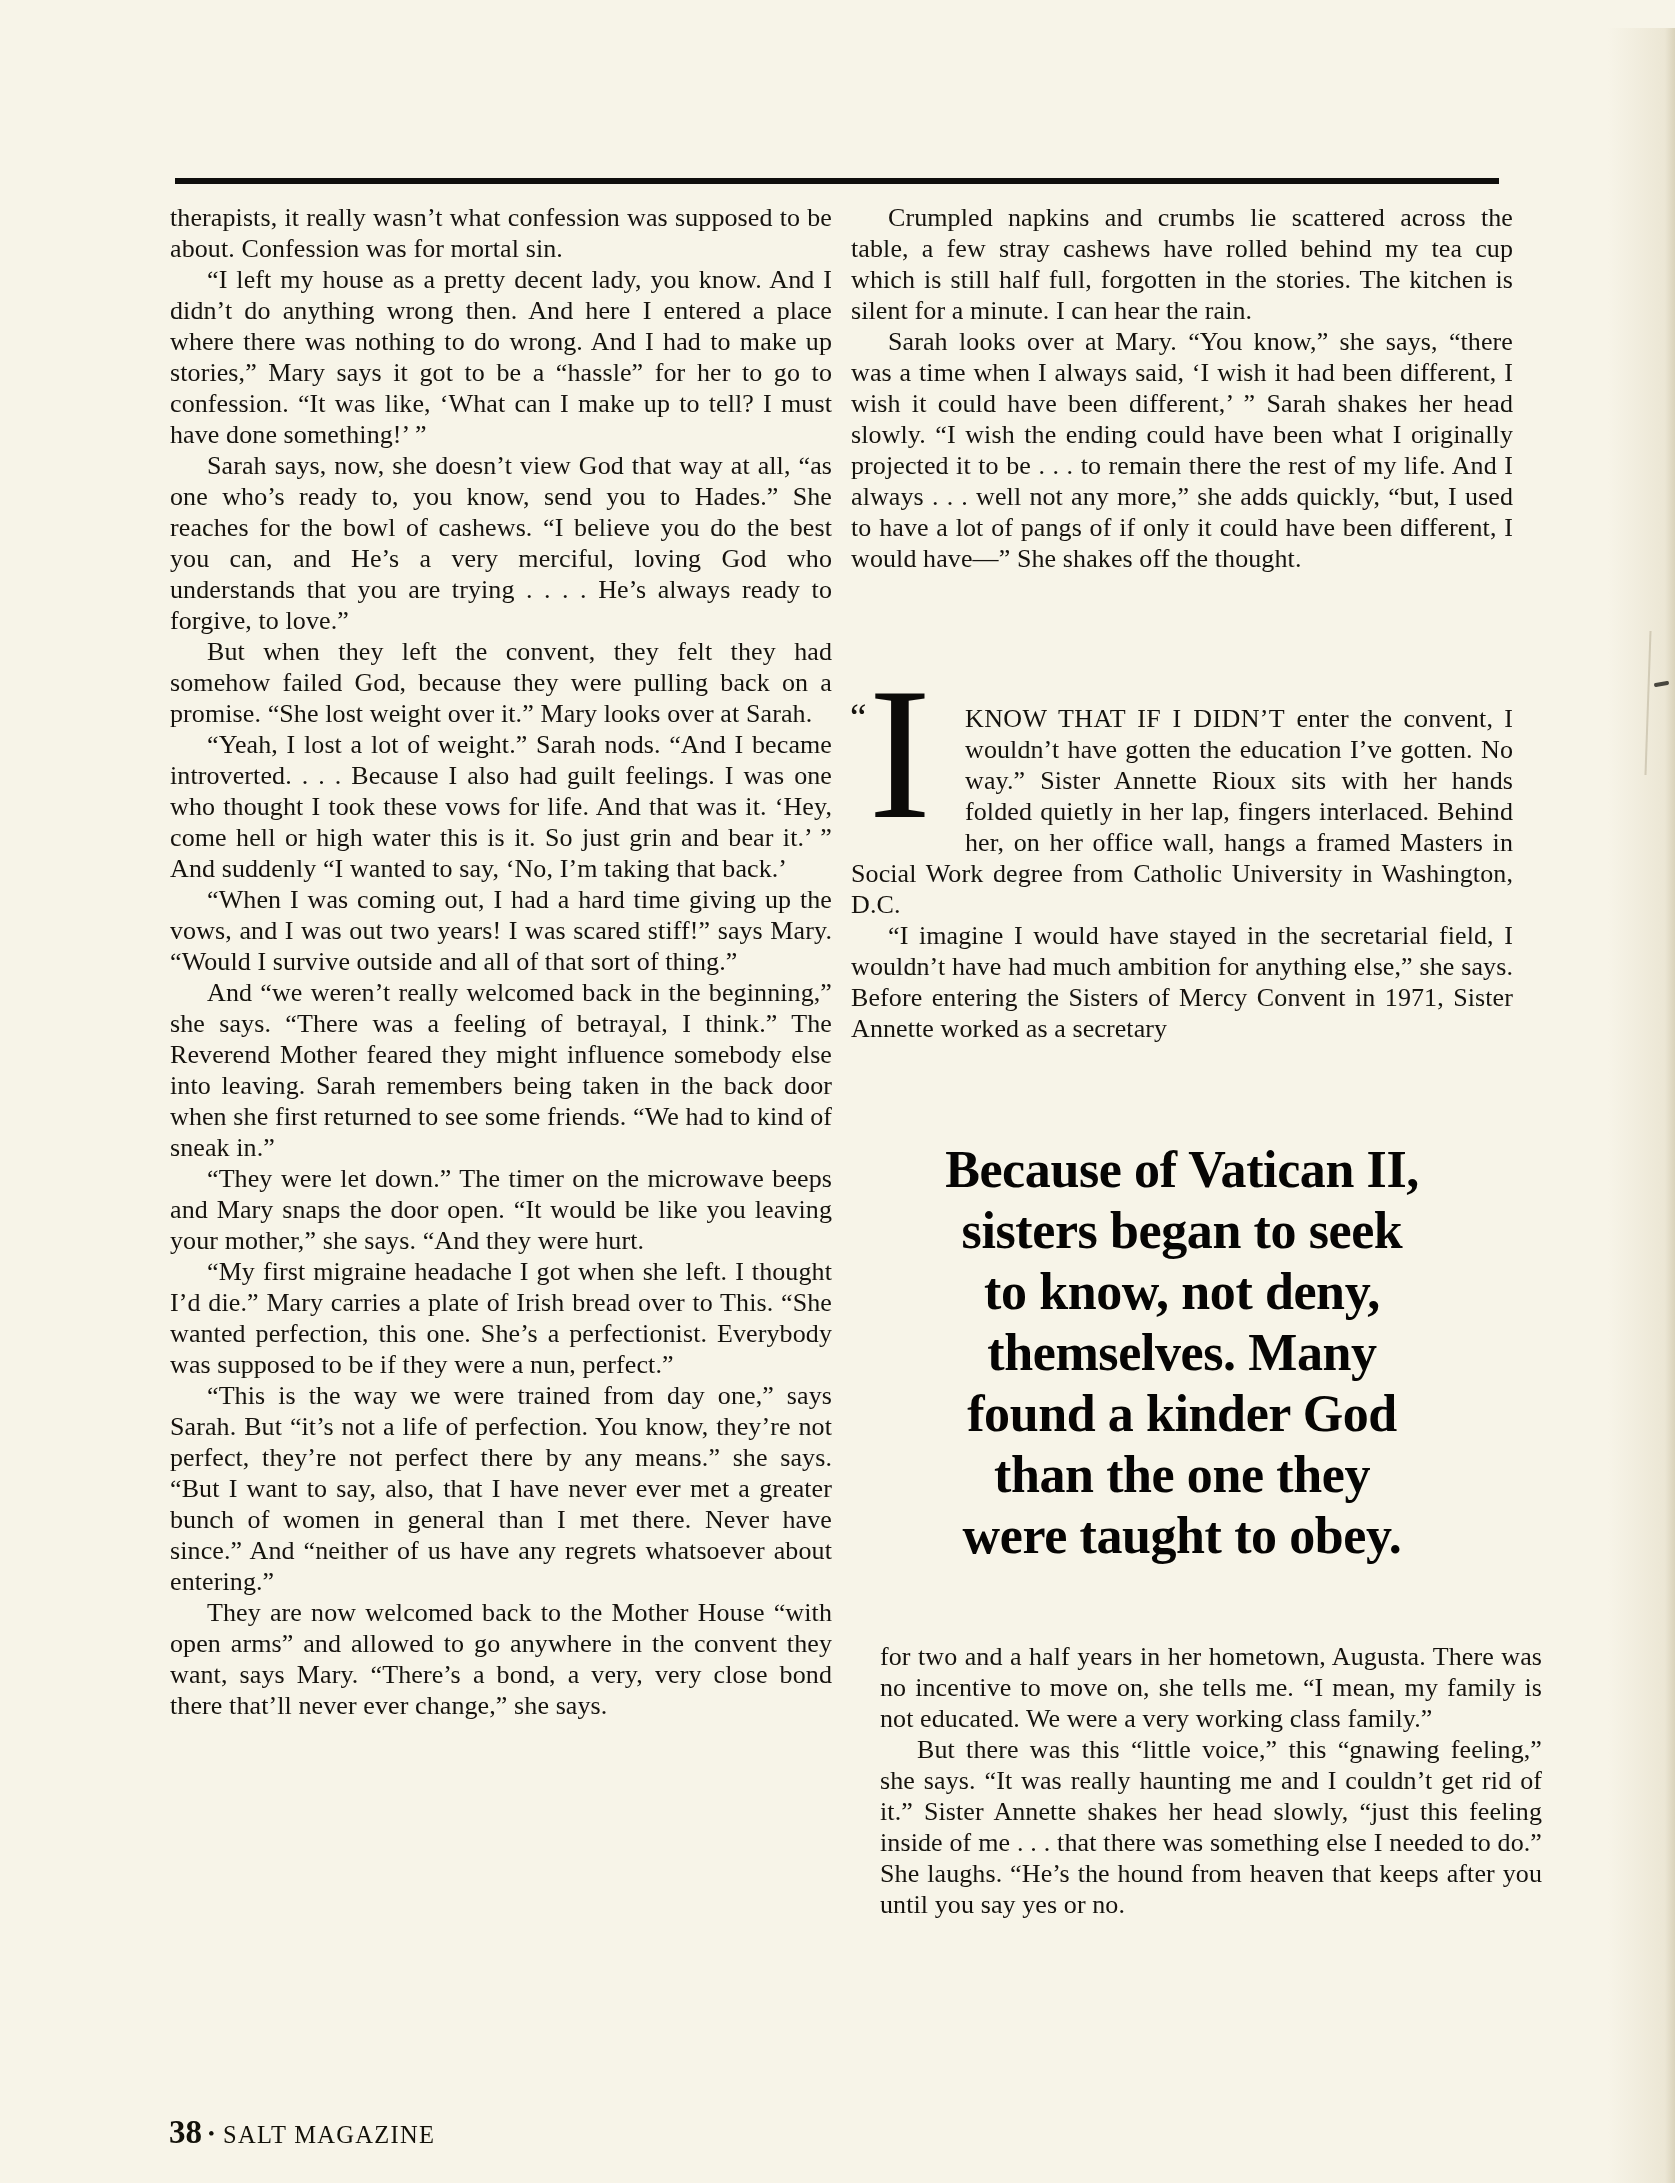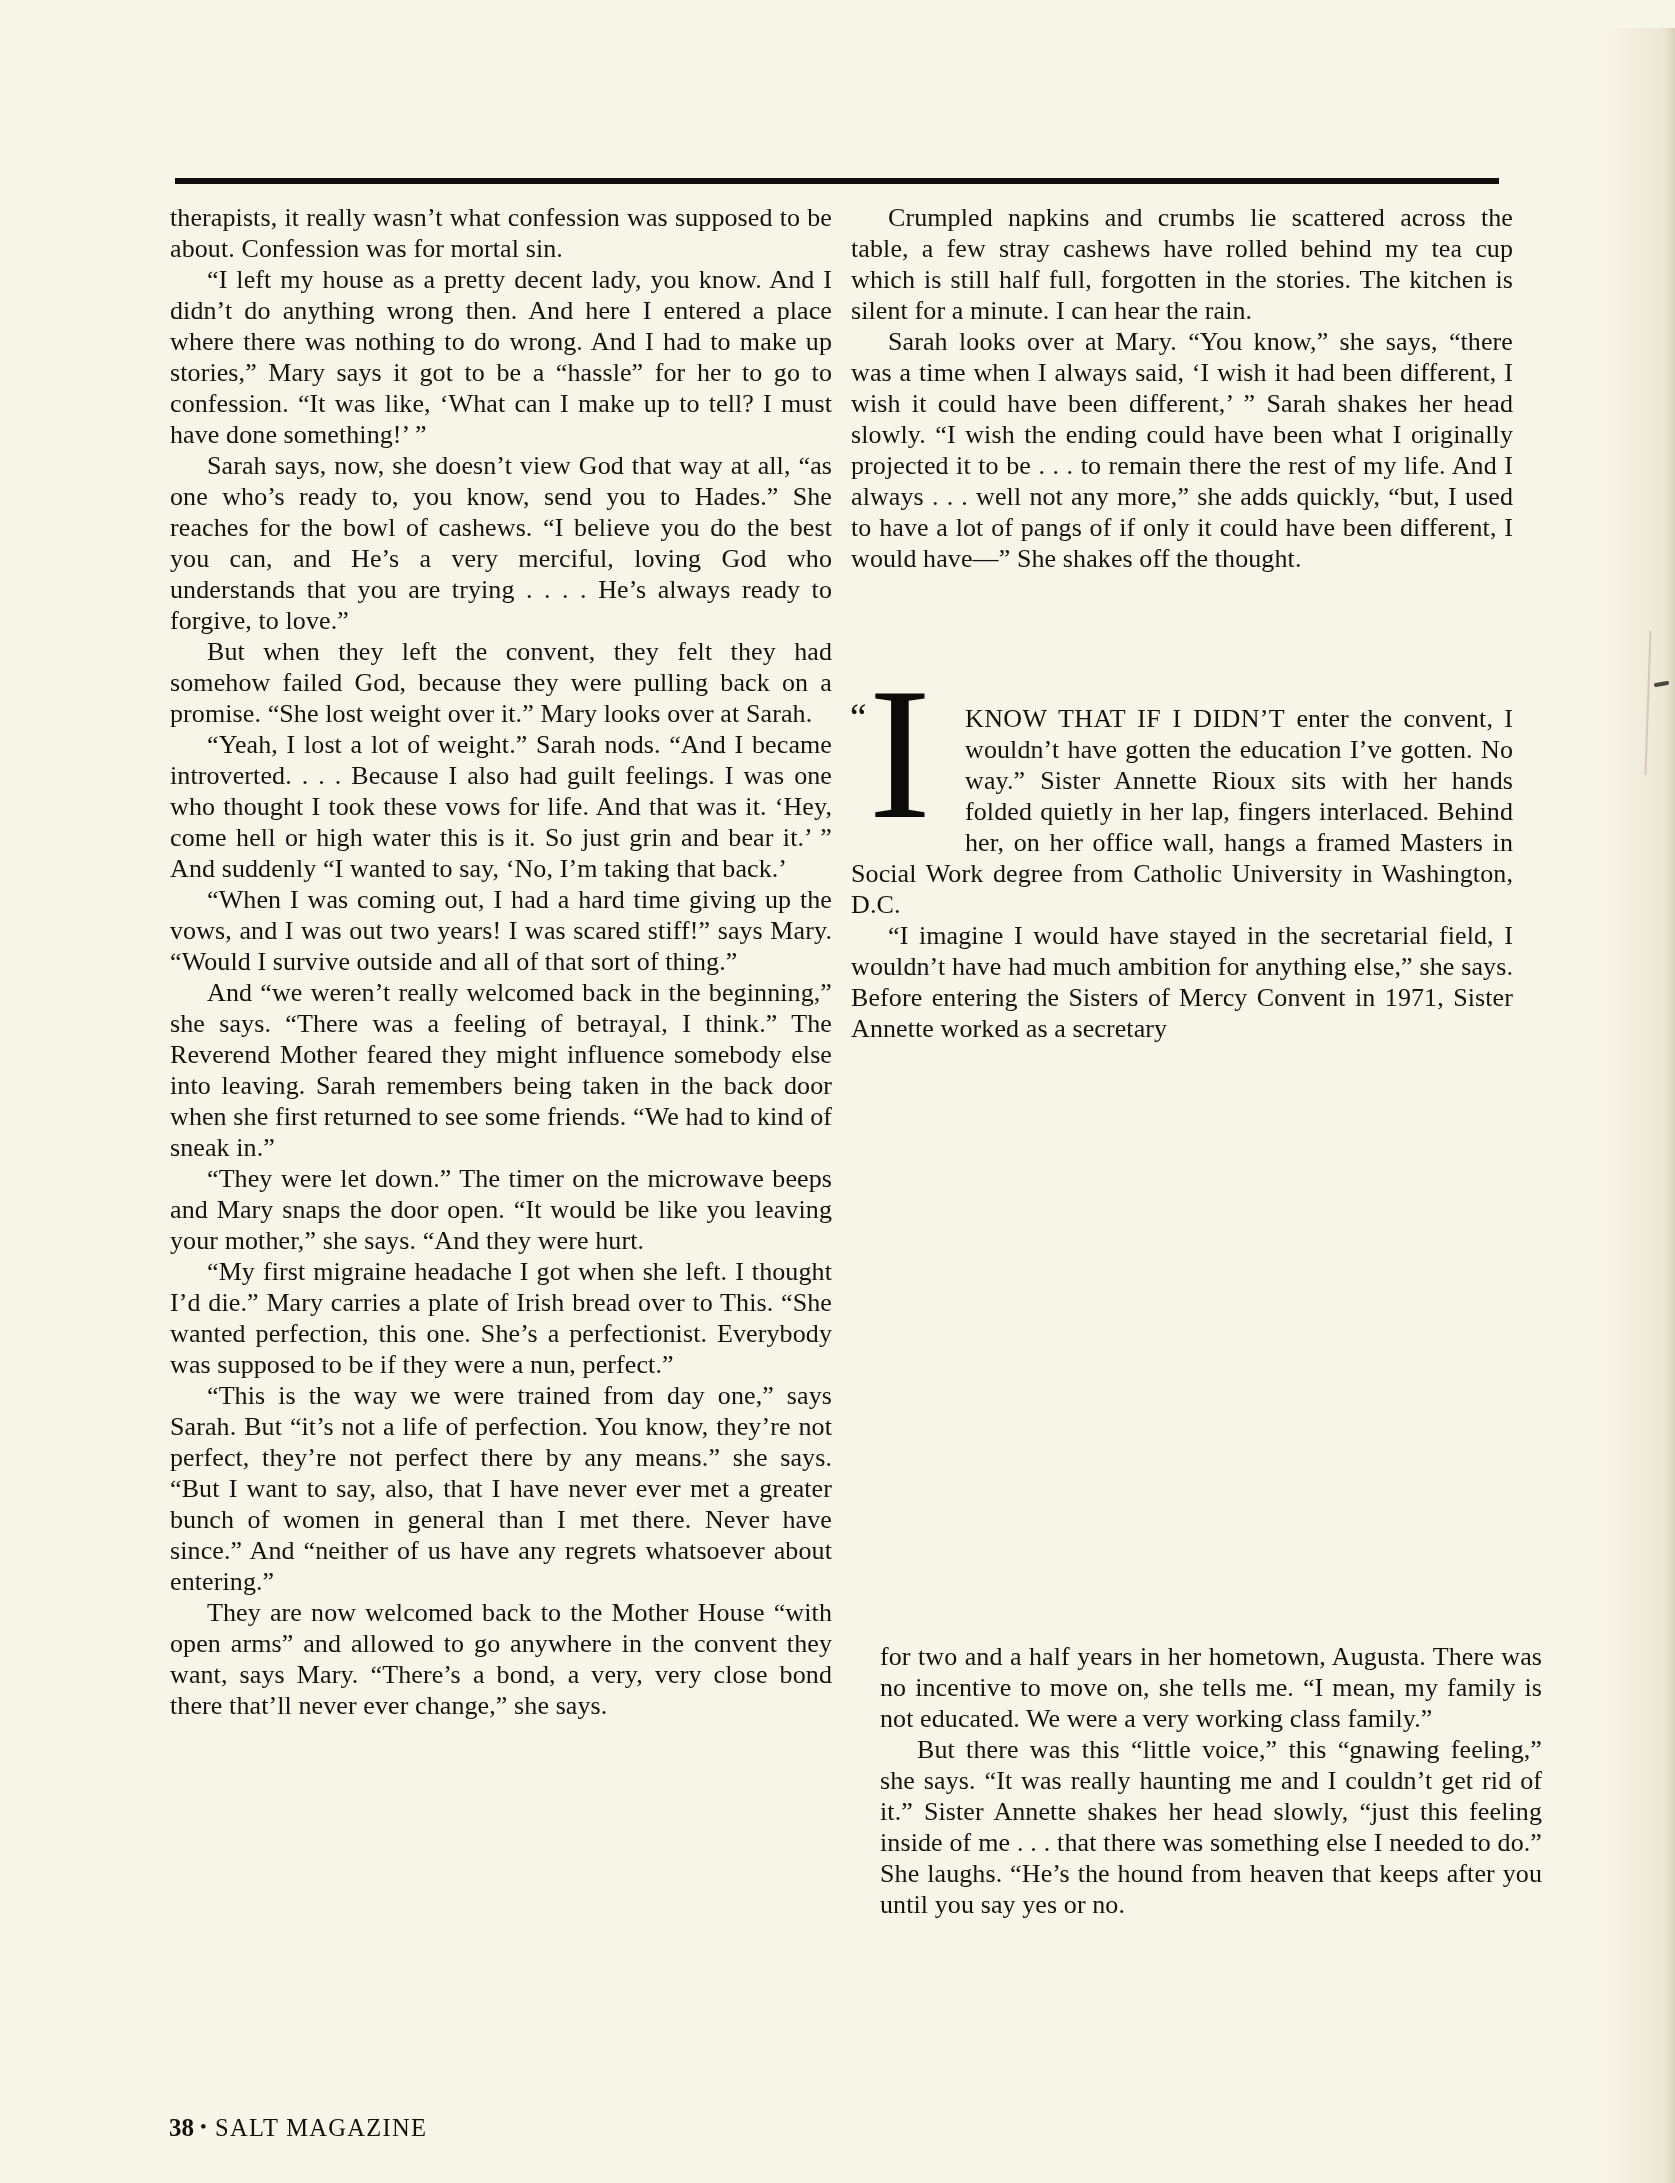--- a/index.html
+++ b/index.html
@@ -80,21 +80,21 @@
   }
   .pull-quote div { white-space: nowrap; }
 
   .footer {
     position: absolute;
     left: 169px; top: 2086px;
     font-size: 24.5px;
     color: #131109;
     letter-spacing: 0.4px;
   }
-  .footer .pn { font-weight: 700; font-size: 25px; letter-spacing: 0; }
+  .footer .pn { font-weight: 700; font-size: 33px; letter-spacing: 0; }
   .footer .sep { font-size: 19px; vertical-align: 2.6px; padding: 0 7.9px 0 6.1px; }
   .footer .mag { letter-spacing: 1.3px; }
 
   .edge-tick {
     position: absolute;
     left: 1654px; top: 654px;
     width: 15px; height: 3.9px;
     background: #2c2a25;
     transform: rotate(-9deg);
     border-radius: 1.7px;
@@ -137,20 +137,29 @@
   <div class="col" id="right-drop">
     <p>
       <span class="dc-holder">
         <span class="dc-quote">“</span>
         <span class="dc-letter">I</span>
       </span><span class="dc-lead">KNOW THAT IF I DIDN’T</span><span> enter the convent, I wouldn’t have gotten the education I’ve gotten. No way.” Sister Annette Rioux sits with her hands folded quietly in her lap, fingers interlaced. Behind her, on her office wall, hangs a framed Masters in Social Work degree from Catholic University in Washington, D.C.</span>
     </p>
     <p class="ind">“I imagine I would have stayed in the secretarial field, I wouldn’t have had much ambition for anything else,” she says. Before entering the Sisters of Mercy Convent in 1971, Sister Annette worked as a secretary</p>
   </div>
 
+  <div class="pull-quote">
+    <div>Because of Vatican II,</div>
+    <div>sisters began to seek</div>
+    <div>to know, not deny,</div>
+    <div>themselves. Many</div>
+    <div>found a kinder God</div>
+    <div>than the one they</div>
+    <div>were taught to obey.</div>
+  </div>
 
   <div class="col" id="right-bot">
     <p>for two and a half years in her hometown, Augusta. There was no incentive to move on, she tells me. “I mean, my family is not educated. We were a very working class family.”</p>
     <p class="ind">But there was this “little voice,” this “gnawing feeling,” she says. “It was really haunting me and I couldn’t get rid of it.” Sister Annette shakes her head slowly, “just this feeling inside of me . . . that there was something else I needed to do.” She laughs. “He’s the hound from heaven that keeps after you until you say yes or no.</p>
   </div>
 
   <div class="footer">
     <span class="pn">38</span><span class="sep">•</span><span class="mag">SALT MAGAZINE</span>
   </div>
 

